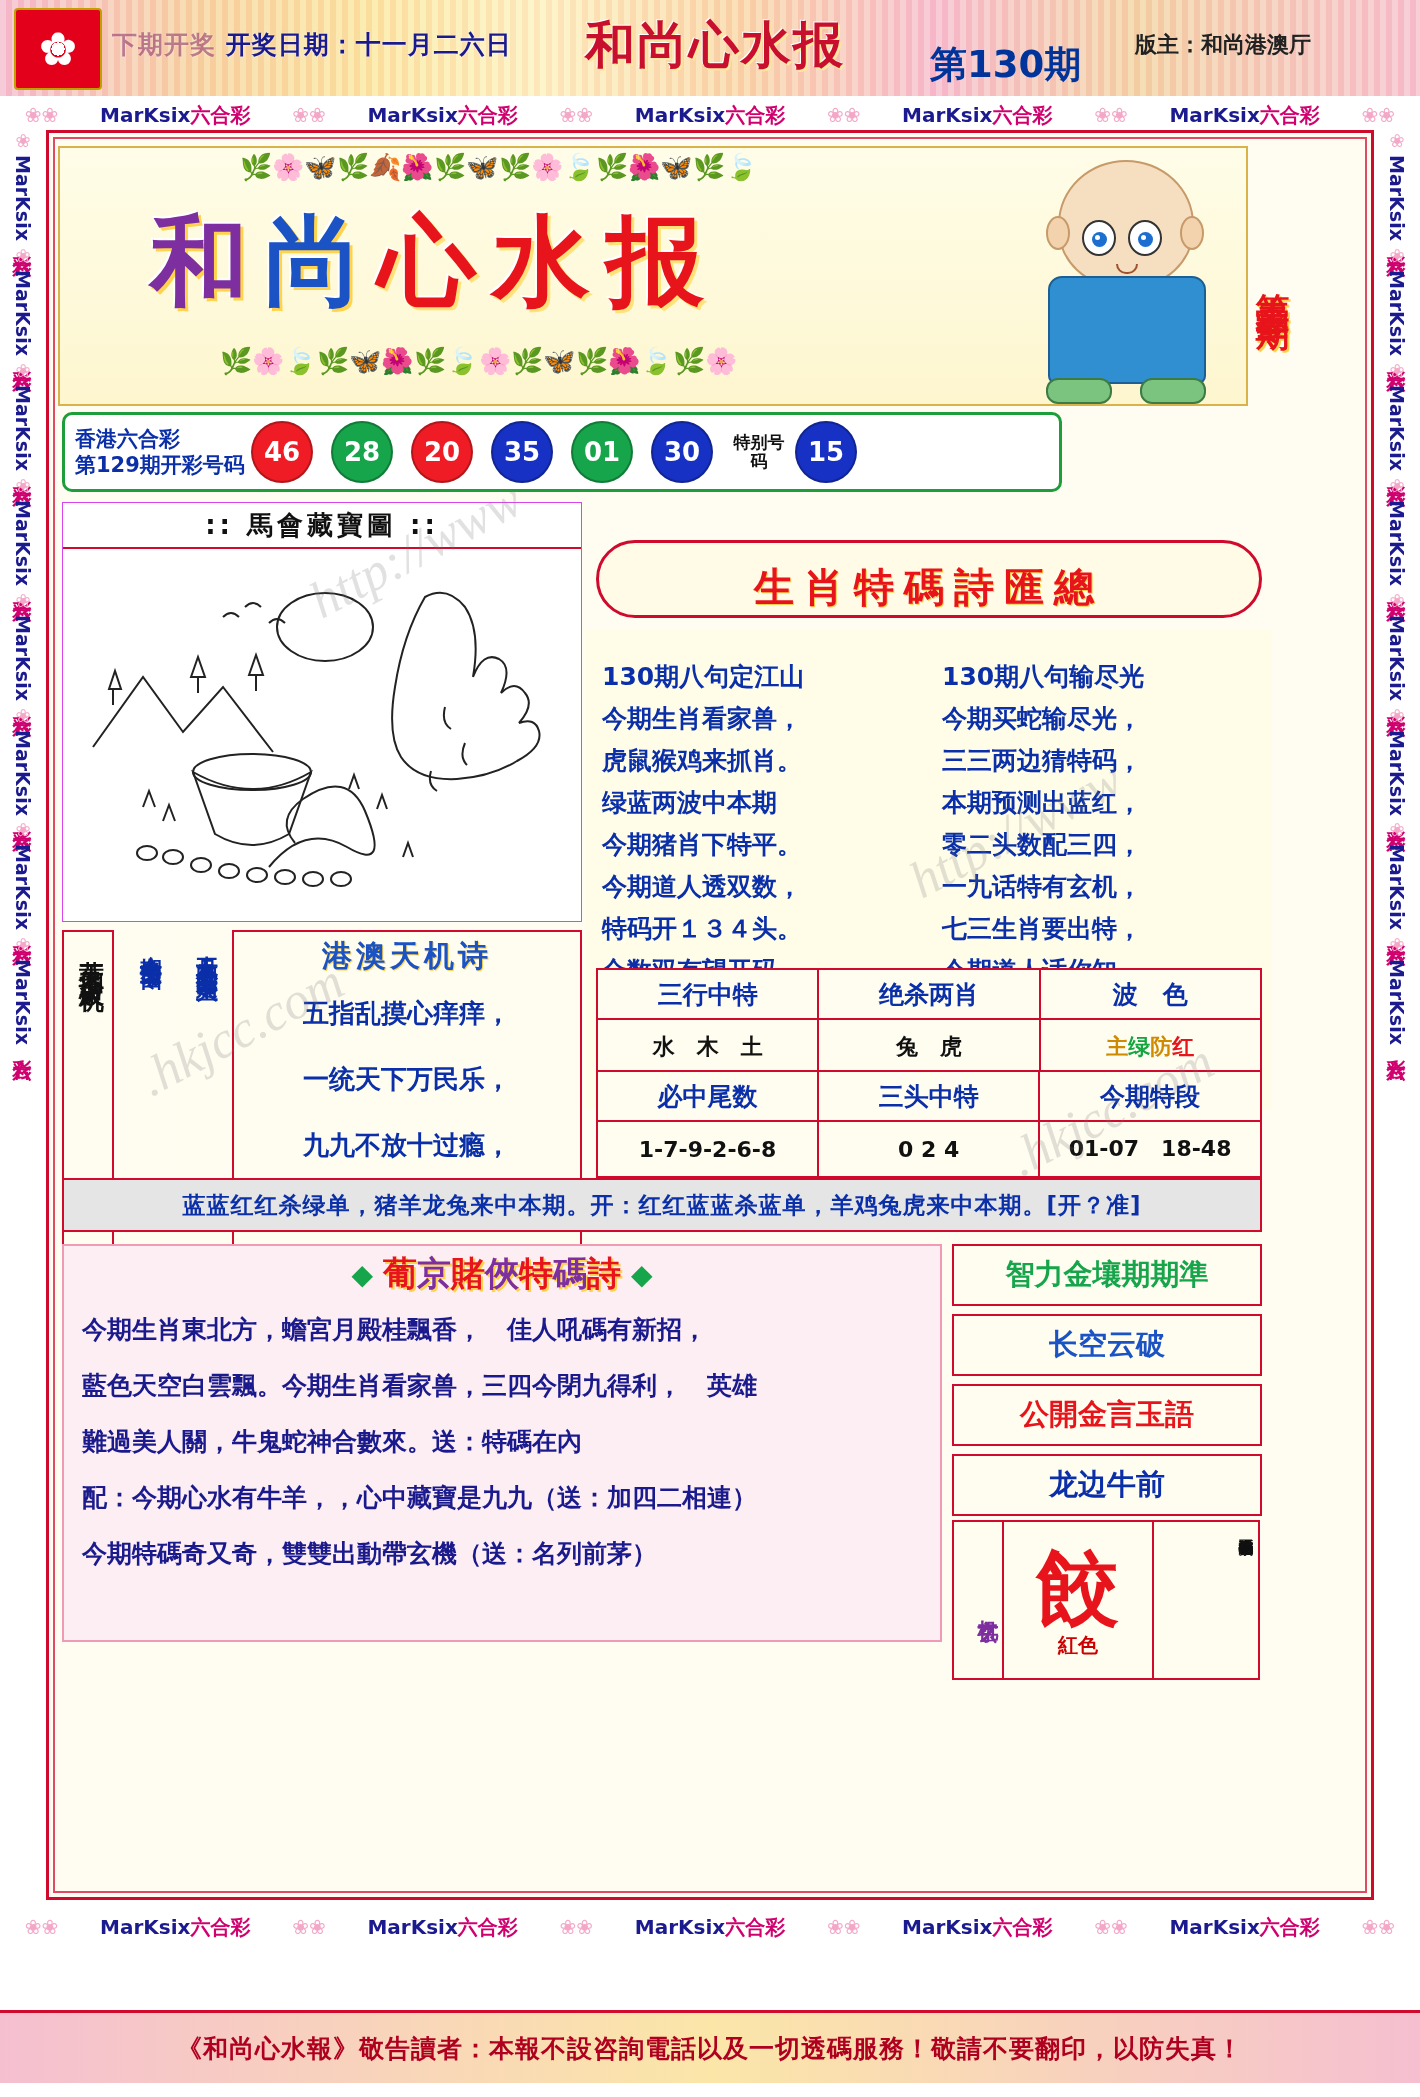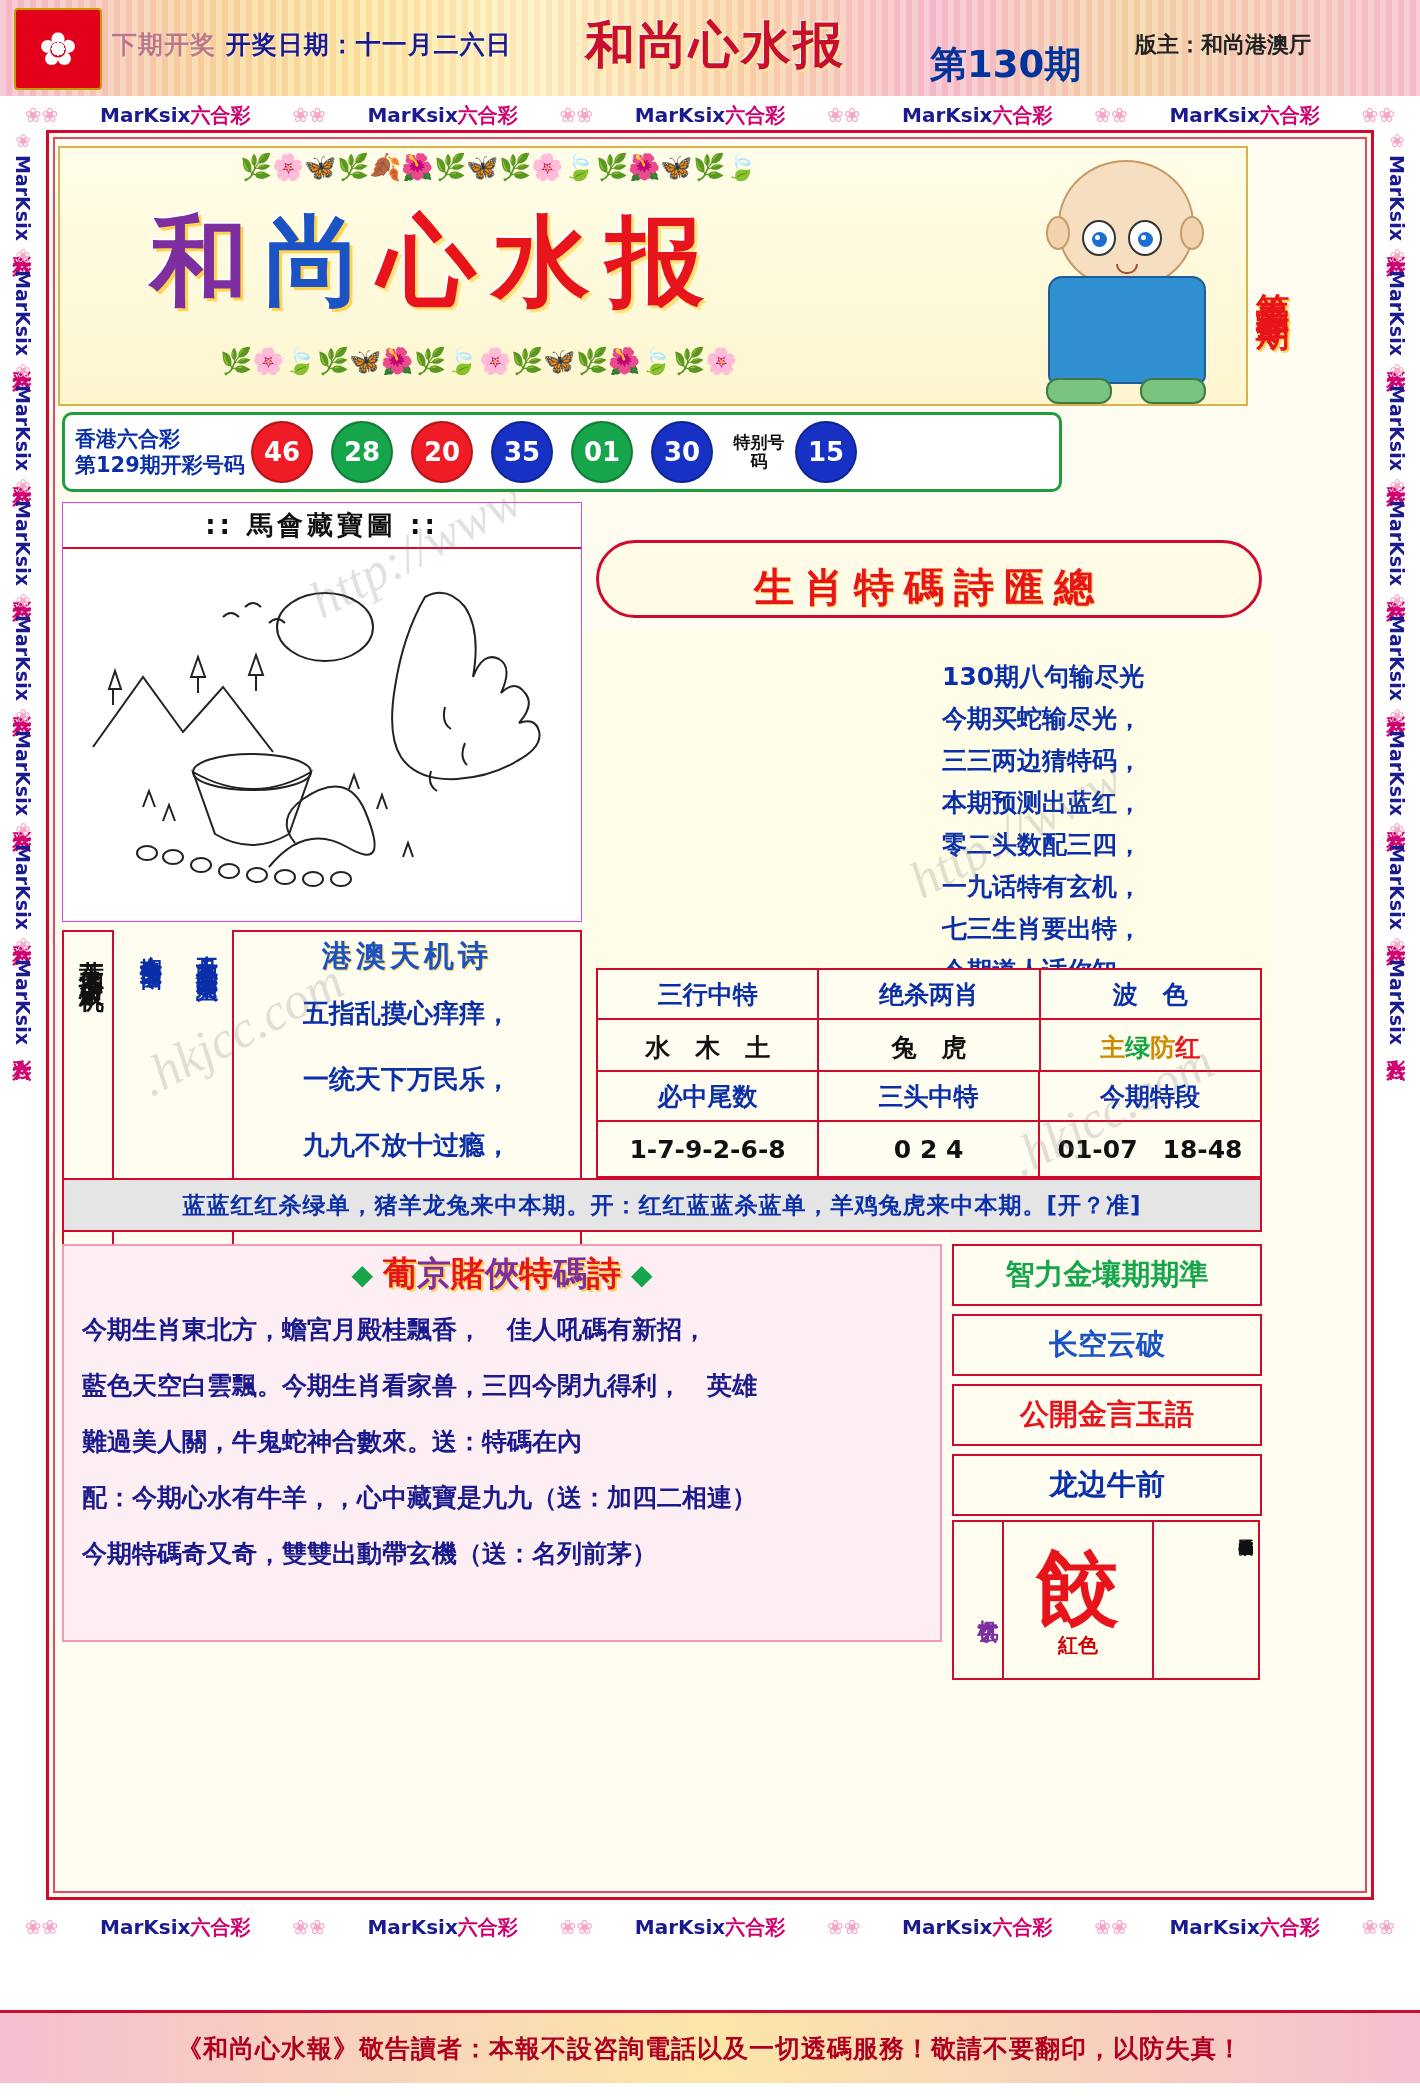--- a/index.html
+++ b/index.html
@@ -220,21 +220,21 @@
   }
 
   
   .tbl{
     position:absolute;border-collapse:collapse;background:#fffdf0;
   }
   .tbl td{
     border:2px solid #cf0a2c;text-align:center;font-weight:bold;color:#111;
   }
   .tbl .hd{font-size:25px;color:#0a2fa8;height:46px;}
-  .tbl .vl{font-size:25px;height:52px;}
+  .tbl .vl{font-size:22px;height:52px;}
   .tbl1{left:596px;top:968px;width:666px;}
   .tbl2{left:596px;top:1070px;width:666px;}
   .green-txt{color:#13a53f;}
   .red-txt{color:#e8141b;}
   .gold-txt{color:#d08a00;}
 
   
   .notice{
     position:absolute;left:62px;top:1178px;width:1200px;height:54px;
     border:2px solid #cf0a2c;background:#e5e5e5;box-sizing:border-box;
@@ -460,20 +460,31 @@
         </g>
         <path d="M276 232 l5 -14 l5 14 M304 252 l5 -14 l5 14 M330 300 l5 -14 l5 14" fill="none" stroke="#222" stroke-width="2"></path>
       </svg>
     </div>
   </div>
 
   <div class="poemtitle">
     <span>生肖特碼詩匯總</span>
   </div>
   <div class="poembox">
+    <div class="poemcol left" id="poemLeft">
+        <div>130期八句定江山</div>
+        <div>今期生肖看家兽，</div>
+        <div>虎鼠猴鸡来抓肖。</div>
+        <div>绿蓝两波中本期</div>
+        <div>今期猪肖下特平。</div>
+        <div>今期道人透双数，</div>
+        <div>特码开１３４头。</div>
+        <div>合数双有望开码，</div>
+        <div>认真看好才下注。</div>
+      </div>
     <div class="poemcol right" id="poemRight">
         <div>130期八句输尽光</div>
         <div>今期买蛇输尽光，</div>
         <div>三三两边猜特码，</div>
         <div>本期预测出蓝红，</div>
         <div>零二头数配三四，</div>
         <div>一九话特有玄机，</div>
         <div>七三生肖要出特，</div>
         <div>今期道人话你知，</div>
         <div>出其不意有玄机。</div>

